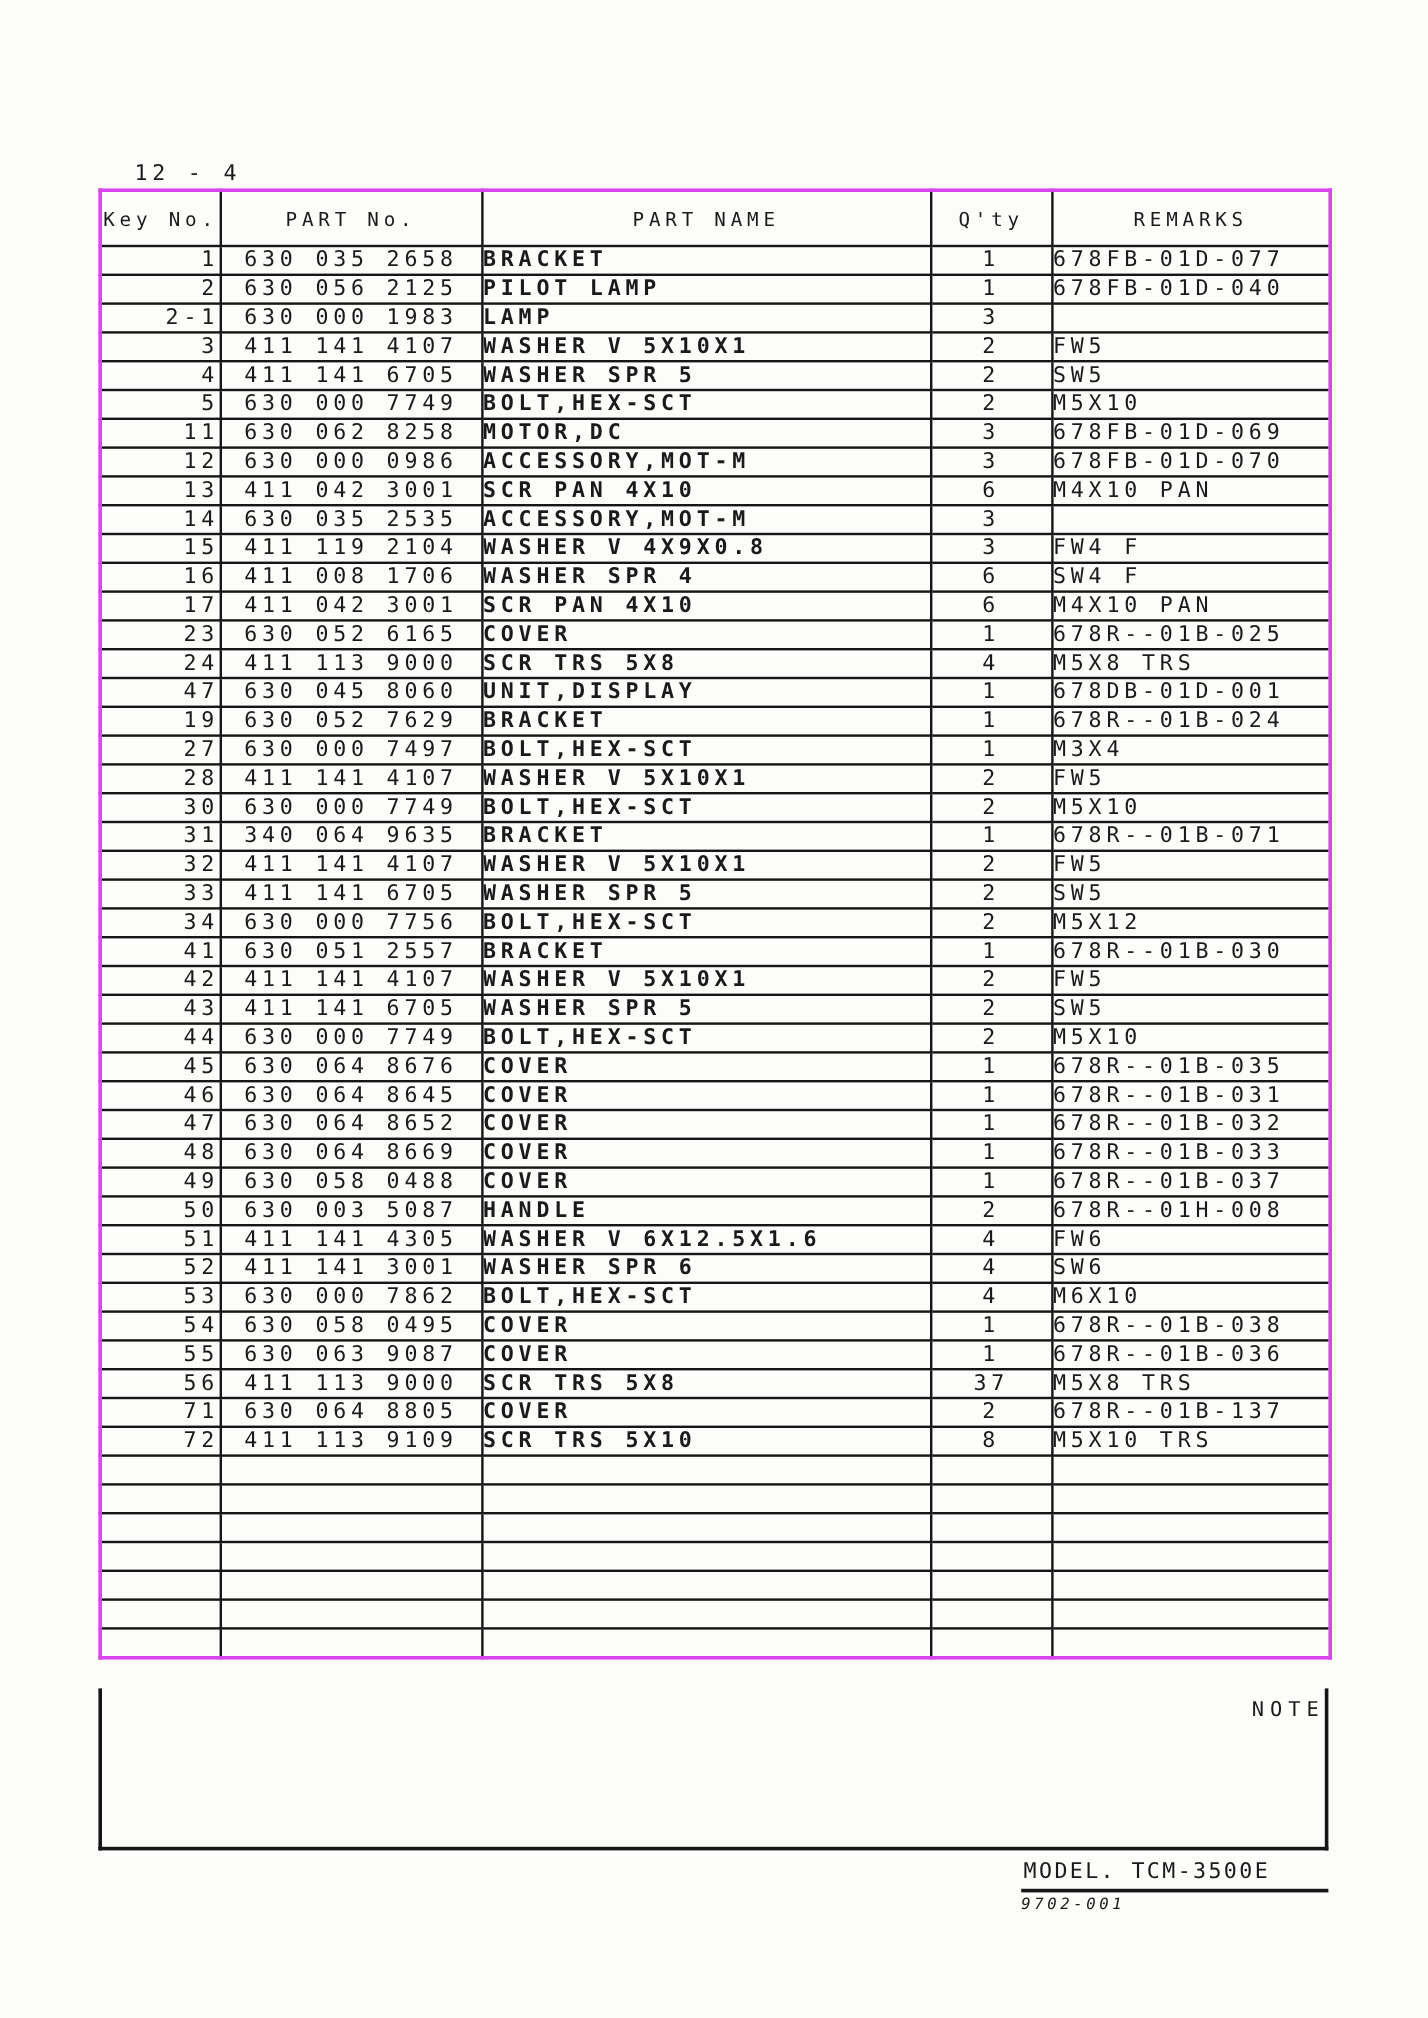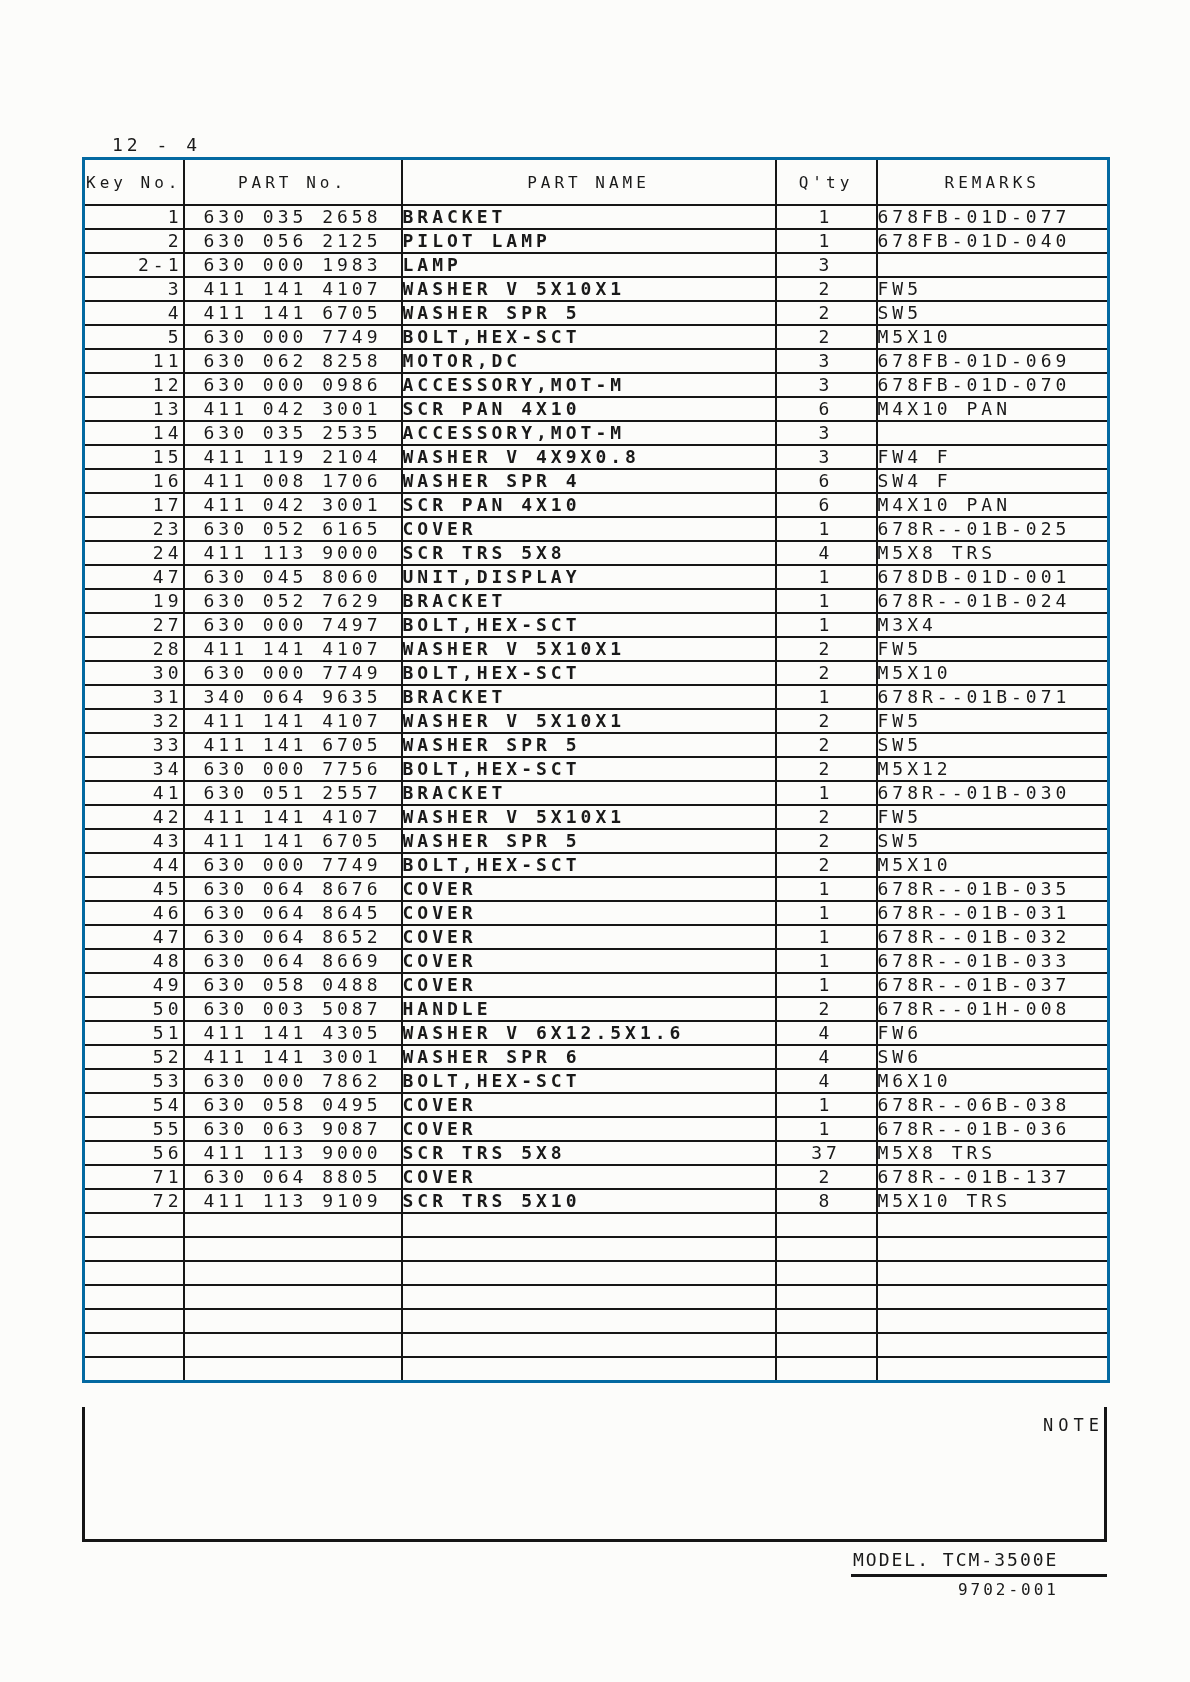--- a/index.html
+++ b/index.html
@@ -13,21 +13,21 @@
   }
   .page-label{
     position:absolute;left:112px;top:134px;
     font-size:18px;letter-spacing:4px;
   }
   table.parts{
     position:absolute;left:82px;top:157px;
     width:1025px;
     border-collapse:collapse;
     table-layout:fixed;
-    border:3px solid #0369a1;
+    border:3px solid #d946ef;
   }
   table.parts th{
     border:2px solid #161616;
     height:44px;
     font-size:16px;font-weight:normal;
     letter-spacing:4px;
     white-space:nowrap;overflow:hidden;
     text-align:center;
     padding:0;
   }
@@ -63,24 +63,25 @@
   }
   .model-line{
     font-size:18px;letter-spacing:2px;
     padding:0 0 4px 2px;
     border-bottom:3px solid #161616;
     text-align:left;
     white-space:nowrap;
   }
   .doc-line{
     margin-top:3px;
-    font-size:16px;letter-spacing:3px;
-    text-align:right;
+    font-size:13px;letter-spacing:3px;
+    text-align:left;
     padding-right:48px;
     white-space:nowrap;
+    font-style:italic;
   }
 </style>
 </head>
 <body>
 
 <div class="page-label">12 - 4</div>
 
 <table class="parts">
   <colgroup>
     <col class="w-key">
@@ -356,21 +357,21 @@
         <td class="c-part_no">630 000 7862</td>
         <td class="c-part_name">BOLT,HEX-SCT</td>
         <td class="c-qty">4</td>
         <td class="c-remarks">M6X10</td>
       </tr>
       <tr>
         <td class="c-key">54</td>
         <td class="c-part_no">630 058 0495</td>
         <td class="c-part_name">COVER</td>
         <td class="c-qty">1</td>
-        <td class="c-remarks">678R--06B-038</td>
+        <td class="c-remarks">678R--01B-038</td>
       </tr>
       <tr>
         <td class="c-key">55</td>
         <td class="c-part_no">630 063 9087</td>
         <td class="c-part_name">COVER</td>
         <td class="c-qty">1</td>
         <td class="c-remarks">678R--01B-036</td>
       </tr>
       <tr>
         <td class="c-key">56</td>

